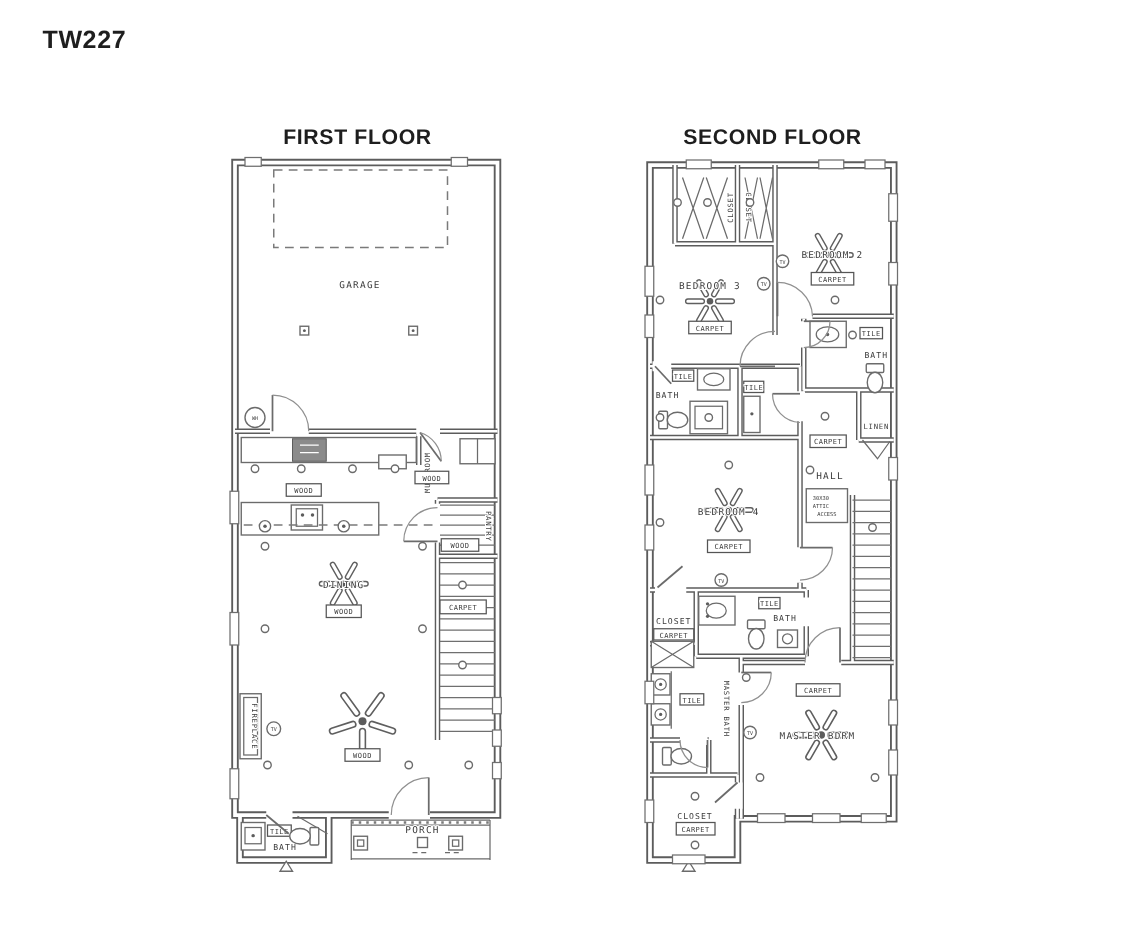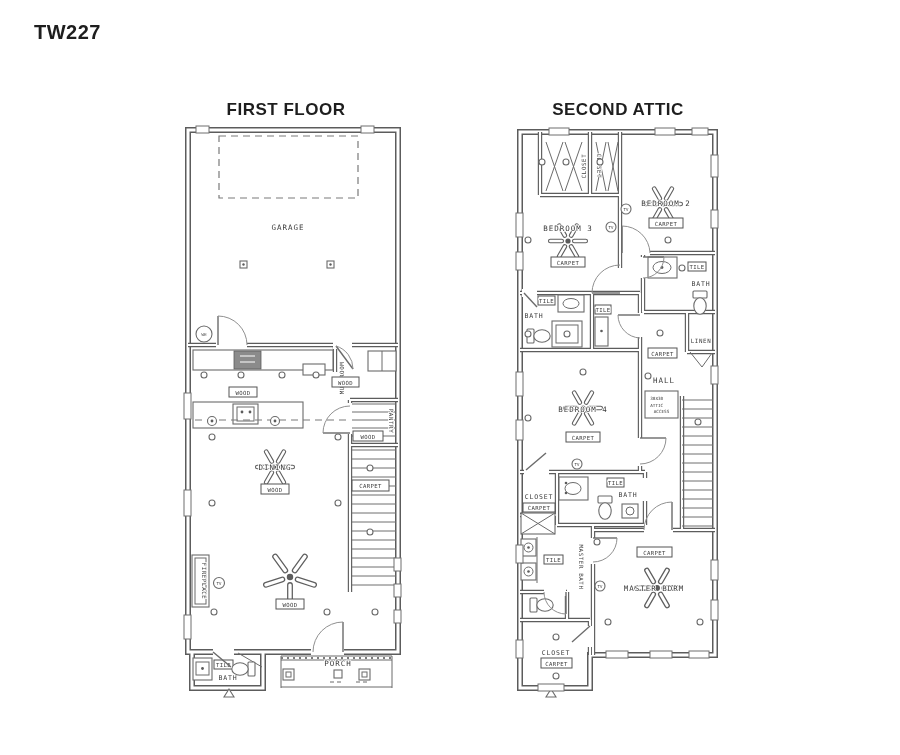--- a/index.html
+++ b/index.html
@@ -41,21 +41,21 @@
 </head>
 <body>
 
 <div class="page">
 
   <div class="title-block">
     <div>TW227</div>
   </div>
 
   <div class="floor-title" style="left:286px;">FIRST FLOOR</div>
-  <div class="floor-title" style="left:618px;">SECOND ATTIC</div>
+  <div class="floor-title" style="left:618px;">SECOND FLOOR</div>
 
   <svg width="900" height="755" viewBox="0 0 900 755">
     <defs>
       <g id="fan6">
         <rect class="fanb" x="4.5" y="-1.8" width="15" height="3.6" rx="1.8"></rect>
         <rect class="fanb" x="4.5" y="-1.8" width="15" height="3.6" rx="1.8" transform="rotate(60)"></rect>
         <rect class="fanb" x="4.5" y="-1.8" width="15" height="3.6" rx="1.8" transform="rotate(120)"></rect>
         <rect class="fanb" x="4.5" y="-1.8" width="15" height="3.6" rx="1.8" transform="rotate(180)"></rect>
         <rect class="fanb" x="4.5" y="-1.8" width="15" height="3.6" rx="1.8" transform="rotate(240)"></rect>
         <rect class="fanb" x="4.5" y="-1.8" width="15" height="3.6" rx="1.8" transform="rotate(300)"></rect>

